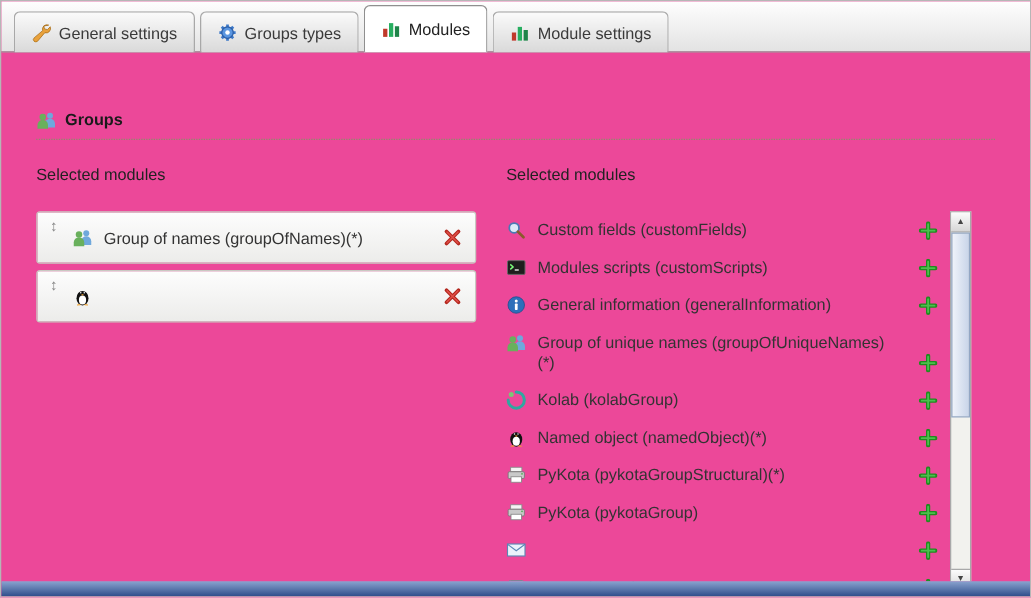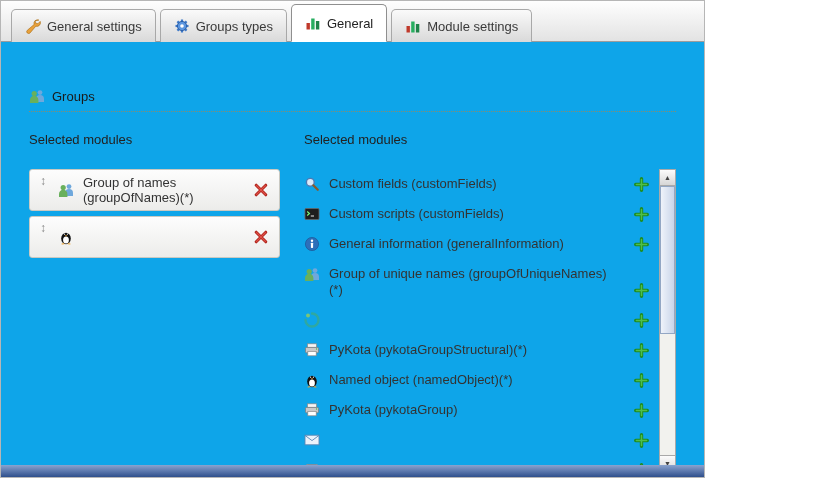--- a/index.html
+++ b/index.html
@@ -1,30 +1,30 @@
 <!DOCTYPE html>
 <html><head>
 <meta charset="utf-8">
 <style>
   *{box-sizing:border-box;margin:0;padding:0}
   html,body{width:825px;height:478px;overflow:hidden}
   body{font-family:"Liberation Sans","DejaVu Sans",sans-serif;font-size:13px;color:#333;background:#fff}
-  .window{position:relative;width:705px;height:478px;border:1px solid #B6B6B6;background:#0ea5e9;overflow:hidden}
+  .window{position:relative;width:825px;height:478px;border:1px solid #B6B6B6;background:#ec4899;overflow:hidden}
 
   
   .tabbar{position:absolute;top:0;left:0;right:0;height:41px;background:linear-gradient(#FEFEFE,#E3E3E3);border-bottom:1px solid #9C9C9C;display:flex;align-items:flex-end;padding-left:10px}
   .tab{display:flex;align-items:center;gap:6px;padding:0 13px;border:1px solid #A8A8A8;border-bottom:none;border-radius:5px 5px 0 0;background:linear-gradient(#FAFAFA,#D9D9D9);margin-right:4px;margin-bottom:-1px;color:#3A3A3A;cursor:pointer;height:33px;white-space:nowrap}
   .tab.active{background:#FFFFFF;height:38px;border-color:#8F8F8F;position:relative;z-index:2;border-bottom:1px solid #FFF;color:#222}
 
   .ic{width:16px;height:16px;flex:none;display:block}
   .ic-sm{width:15px;height:15px;flex:none;display:block}
 
   
   .content{position:absolute;top:41px;left:0;right:0;bottom:12px;padding:0 28px;overflow:hidden}
-  .section-header{display:flex;align-items:center;gap:7px;margin-top:46px;padding-bottom:7px;border-bottom:1px dotted #8C8C6B;font-weight:normal;color:#1A1A1A}
+  .section-header{display:flex;gap:7px;margin-top:46px;padding-bottom:7px;border-bottom:1px dotted #8C8C6B;font-weight:bold;color:#1A1A1A}
   .columns{display:flex;margin-top:20px}
   .col-left{width:352px;margin-right:24px}
   .col-heading{color:#222;margin-bottom:22px}
 
   
   .sel-box{display:flex;align-items:center;height:42px;background:linear-gradient(#FDFDFD,#ECECEA);border:1px solid #C9C9C2;border-radius:3px;margin-bottom:5px;padding:0 10px}
   .drag{color:#8A8A8A;font-size:12px;line-height:12px;margin-right:12px;cursor:move;align-self:flex-start;padding-top:5px}
   .sel-box .ic{margin-right:9px}
   .sel-label{color:#333}
   .del-btn{margin-left:auto;width:16px;height:16px;cursor:pointer;border:none;background:none;padding:0}
@@ -71,21 +71,21 @@
           <circle cx="8" cy="8" r="1.8" fill="#fff"></circle>
         </svg>
       <span>Groups types</span>
     </div>
     <div class="tab active">
       <svg class="ic" viewBox="0 0 16 16">
           <rect x="1.5" y="8" width="3.4" height="6.5" fill="#C0392B"></rect>
           <rect x="6.2" y="3.5" width="3.4" height="11" fill="#27AE60"></rect>
           <rect x="10.9" y="6" width="3.4" height="8.5" fill="#1E8449"></rect>
         </svg>
-      <span>General</span>
+      <span>Modules</span>
     </div>
     <div class="tab">
       <svg class="ic" viewBox="0 0 16 16">
           <rect x="1.5" y="8" width="3.4" height="6.5" fill="#C0392B"></rect>
           <rect x="6.2" y="3.5" width="3.4" height="11" fill="#27AE60"></rect>
           <rect x="10.9" y="6" width="3.4" height="8.5" fill="#1E8449"></rect>
         </svg>
       <span>Module settings</span>
     </div>
   </div>
@@ -163,21 +163,21 @@
                   </svg>
                 </button>
             </div>
 
             <div class="avail-row">
               <svg class="ic" viewBox="0 0 16 16">
                   <rect x="1" y="2.5" width="14" height="11" rx="1" fill="#1E1E1E" stroke="#666" stroke-width=".8"></rect>
                   <path d="M3.2 5.5l2.3 2-2.3 2" fill="none" stroke="#7CFC7C" stroke-width="1.1"></path>
                   <line x1="6.8" y1="10" x2="10" y2="10" stroke="#DDD" stroke-width="1.1"></line>
                 </svg>
-              <span class="avail-label">Custom scripts (customFields)</span>
+              <span class="avail-label">Modules scripts (customScripts)</span>
               <button class="add-btn">
                   <svg class="ic-sm" viewBox="0 0 16 16">
                     <path d="M8 1.8v12.4M1.8 8h12.4" stroke="#1F8C1F" stroke-width="3.6" stroke-linecap="round"></path>
                     <path d="M8 2.6v10.8M2.6 8h10.8" stroke="#4DBE4D" stroke-width="1.6" stroke-linecap="round"></path>
                   </svg>
                 </button>
             </div>
 
             <div class="avail-row">
               <svg class="ic" viewBox="0 0 16 16">
@@ -208,36 +208,21 @@
                     <path d="M8 2.6v10.8M2.6 8h10.8" stroke="#4DBE4D" stroke-width="1.6" stroke-linecap="round"></path>
                   </svg>
                 </button>
             </div>
 
             <div class="avail-row">
               <svg class="ic" viewBox="0 0 16 16">
                   <path d="M8 1.5a6.5 6.5 0 1 1-6.5 6.5" fill="none" stroke="#2FA8A0" stroke-width="2.4" stroke-linecap="round"></path>
                   <circle cx="4" cy="3.5" r="2" fill="#7CC576"></circle>
                 </svg>
-              <button class="add-btn">
-                  <svg class="ic-sm" viewBox="0 0 16 16">
-                    <path d="M8 1.8v12.4M1.8 8h12.4" stroke="#1F8C1F" stroke-width="3.6" stroke-linecap="round"></path>
-                    <path d="M8 2.6v10.8M2.6 8h10.8" stroke="#4DBE4D" stroke-width="1.6" stroke-linecap="round"></path>
-                  </svg>
-                </button>
-            </div>
-
-            <div class="avail-row">
-              <svg class="ic" viewBox="0 0 16 16">
-                  <rect x="3.5" y="1.8" width="9" height="3.6" fill="#F4F4F4" stroke="#888" stroke-width=".7"></rect>
-                  <rect x="1.5" y="5.4" width="13" height="5.4" rx="1" fill="#C9C9C9" stroke="#777" stroke-width=".7"></rect>
-                  <rect x="3.8" y="9.4" width="8.4" height="4.4" fill="#FFF" stroke="#888" stroke-width=".7"></rect>
-                  <circle cx="12.6" cy="7" r=".7" fill="#4CAF50"></circle>
-                </svg>
-              <span class="avail-label">PyKota (pykotaGroupStructural)(*)</span>
+              <span class="avail-label">Kolab (kolabGroup)</span>
               <button class="add-btn">
                   <svg class="ic-sm" viewBox="0 0 16 16">
                     <path d="M8 1.8v12.4M1.8 8h12.4" stroke="#1F8C1F" stroke-width="3.6" stroke-linecap="round"></path>
                     <path d="M8 2.6v10.8M2.6 8h10.8" stroke="#4DBE4D" stroke-width="1.6" stroke-linecap="round"></path>
                   </svg>
                 </button>
             </div>
 
             <div class="avail-row">
               <svg class="ic" viewBox="0 0 16 16">
@@ -258,20 +243,36 @@
                 </button>
             </div>
 
             <div class="avail-row">
               <svg class="ic" viewBox="0 0 16 16">
                   <rect x="3.5" y="1.8" width="9" height="3.6" fill="#F4F4F4" stroke="#888" stroke-width=".7"></rect>
                   <rect x="1.5" y="5.4" width="13" height="5.4" rx="1" fill="#C9C9C9" stroke="#777" stroke-width=".7"></rect>
                   <rect x="3.8" y="9.4" width="8.4" height="4.4" fill="#FFF" stroke="#888" stroke-width=".7"></rect>
                   <circle cx="12.6" cy="7" r=".7" fill="#4CAF50"></circle>
                 </svg>
+              <span class="avail-label">PyKota (pykotaGroupStructural)(*)</span>
+              <button class="add-btn">
+                  <svg class="ic-sm" viewBox="0 0 16 16">
+                    <path d="M8 1.8v12.4M1.8 8h12.4" stroke="#1F8C1F" stroke-width="3.6" stroke-linecap="round"></path>
+                    <path d="M8 2.6v10.8M2.6 8h10.8" stroke="#4DBE4D" stroke-width="1.6" stroke-linecap="round"></path>
+                  </svg>
+                </button>
+            </div>
+
+            <div class="avail-row">
+              <svg class="ic" viewBox="0 0 16 16">
+                  <rect x="3.5" y="1.8" width="9" height="3.6" fill="#F4F4F4" stroke="#888" stroke-width=".7"></rect>
+                  <rect x="1.5" y="5.4" width="13" height="5.4" rx="1" fill="#C9C9C9" stroke="#777" stroke-width=".7"></rect>
+                  <rect x="3.8" y="9.4" width="8.4" height="4.4" fill="#FFF" stroke="#888" stroke-width=".7"></rect>
+                  <circle cx="12.6" cy="7" r=".7" fill="#4CAF50"></circle>
+                </svg>
               <span class="avail-label">PyKota (pykotaGroup)</span>
               <button class="add-btn">
                   <svg class="ic-sm" viewBox="0 0 16 16">
                     <path d="M8 1.8v12.4M1.8 8h12.4" stroke="#1F8C1F" stroke-width="3.6" stroke-linecap="round"></path>
                     <path d="M8 2.6v10.8M2.6 8h10.8" stroke="#4DBE4D" stroke-width="1.6" stroke-linecap="round"></path>
                   </svg>
                 </button>
             </div>
 
             <div class="avail-row">

